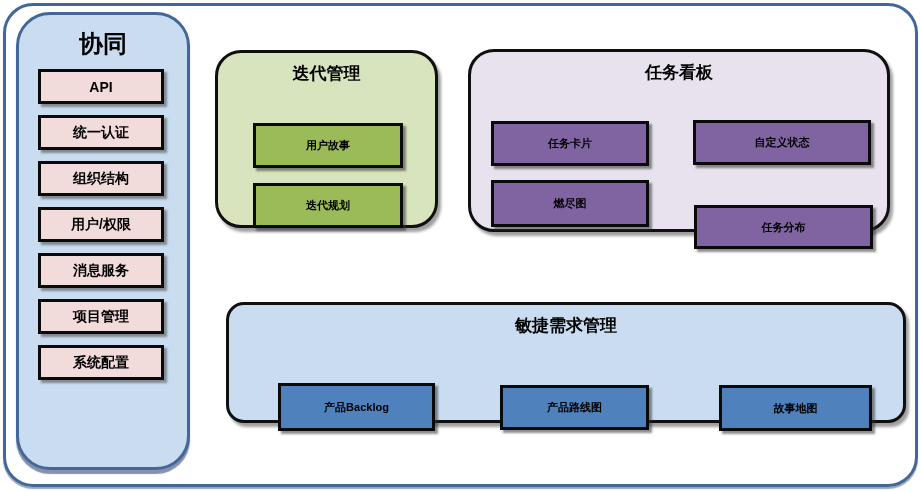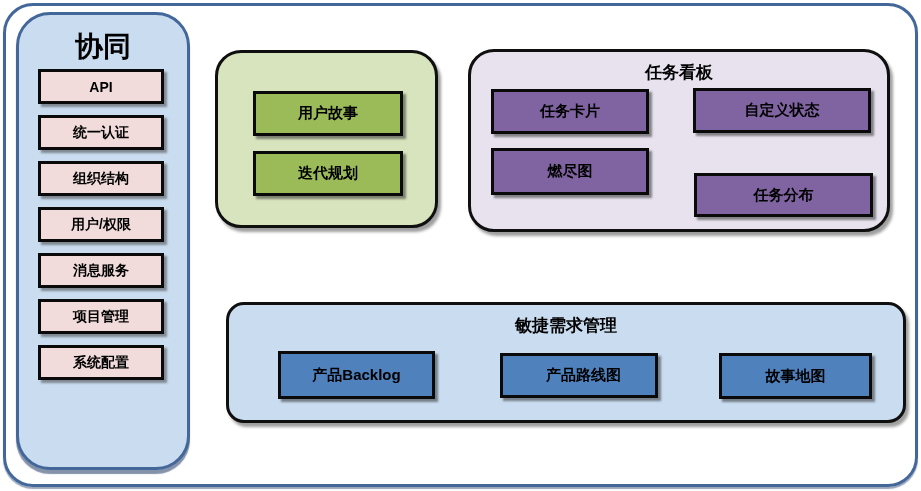--- a/index.html
+++ b/index.html
@@ -25,21 +25,21 @@
     left: 16px; top: 12px;
     width: 168px; height: 452px;
     background: #C9DCF0;
     border: 3px solid #44679A;
     border-radius: 34px;
     box-shadow: 0 4px 1px rgba(31,56,100,0.55);
   }
   .sidebar-title {
     text-align: center;
     padding-top: 13px;
-    font-size: 28px;
+    font-size: 24px;
     font-weight: bold;
     color: #000;
   }
   .sidebar-items {
     position: absolute;
     top: 54px; left: 19px; right: 23px;
     display: flex;
     flex-direction: column;
     gap: 11px;
   }
@@ -87,38 +87,39 @@
     border-radius: 18px;
   }
   
   .node {
     position: absolute;
     display: flex;
     align-items: center;
     justify-content: center;
     border: 3px solid #0a0a0a;
     font-weight: bold;
-    font-size: 15px;
+    font-size: 11px;
     color: #000;
     box-shadow: 3px 3px 2px rgba(50,50,50,0.55);
+    margin-top: 32px;
   }
   .green  { background: #9BBB59; }
   .purple { background: #8064A2; }
   .blue   { background: #4F81BD; }
 
   .n-userstory { left: 35px;  top: 38px;  width: 144px; height: 39px; }
   .n-iterplan  { left: 35px;  top: 98px;  width: 144px; height: 39px; }
 
   .n-taskcard  { left: 20px;  top: 37px;  width: 152px; height: 39px; }
   .n-custom    { left: 222px; top: 36px;  width: 172px; height: 39px; }
   .n-burndown  { left: 20px;  top: 96px; width: 152px; height: 41px; }
   .n-taskdist  { left: 223px; top: 121px; width: 173px; height: 38px; }
 
   .n-backlog   { left: 49px;  top: 46px;  width: 151px; height: 42px; }
-  .n-roadmap   { left: 271px; top: 48px;  width: 143px; height: 39px; padding-left: 9px; }
+  .n-roadmap   { left: 271px; top: 48px;  width: 143px; height: 39px; }
   .n-storymap  { left: 490px; top: 48px;  width: 147px; height: 40px; }
 </style>
 </head>
 <body>
 
 <div class="stage">
   <div class="outer-frame"></div>
 
   <div class="sidebar">
     <div class="sidebar-title">协同</div>
@@ -127,20 +128,21 @@
       <div class="pill">统一认证</div>
       <div class="pill">组织结构</div>
       <div class="pill">用户/权限</div>
       <div class="pill">消息服务</div>
       <div class="pill">项目管理</div>
       <div class="pill">系统配置</div>
     </div>
   </div>
 
   <div class="group g-iteration">
+    <div class="group-title">迭代管理</div>
     <div class="node green n-userstory">用户故事</div>
     <div class="node green n-iterplan">迭代规划</div>
   </div>
 
   <div class="group g-taskboard">
     <div class="group-title">任务看板</div>
     <div class="node purple n-taskcard">任务卡片</div>
     <div class="node purple n-custom">自定义状态</div>
     <div class="node purple n-burndown">燃尽图</div>
     <div class="node purple n-taskdist">任务分布</div>

